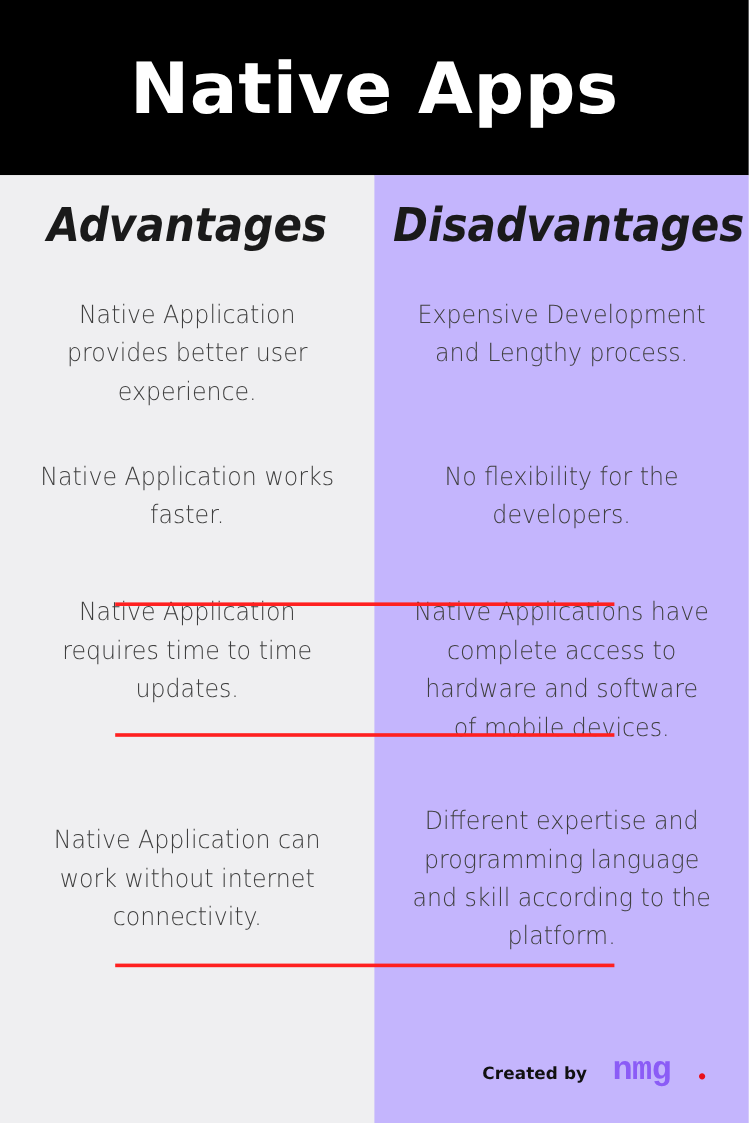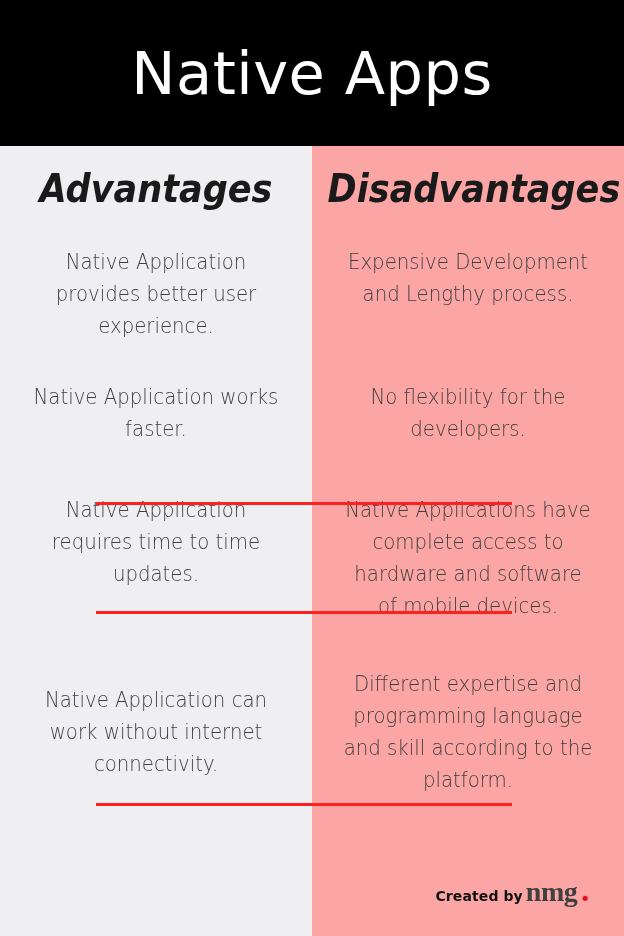--- a/index.html
+++ b/index.html
@@ -31,21 +31,21 @@
     height: 146px;
     background: #000000;
     display: flex;
     align-items: center;
     justify-content: center;
   }
   .header-title {
     color: #ffffff;
     font-family: "DejaVu Sans", sans-serif;
     font-size: 59px;
-    font-weight: 400;
+    font-weight: 700;
     letter-spacing: 0.5px;
     line-height: 1;
     white-space: nowrap;
   }
 
   
   .columns {
     position: absolute;
     left: 0;
     top: 146px;
@@ -54,21 +54,21 @@
     display: flex;
     align-items: flex-end;
   }
   .col {
     position: relative;
     width: 312px;
     height: 100%;
     box-sizing: border-box;
   }
   .col-left  { background: #EFEFF1; }
-  .col-right { background: #fca5a5; }
+  .col-right { background: #c4b5fd; }
 
   
   .col-heading {
     position: absolute;
     left: 0;
     top: 22px;
     width: 100%;
     text-align: center;
     font-family: "DejaVu Sans", sans-serif;
     font-style: italic;
@@ -119,35 +119,35 @@
   .divider-1 { top: 465px; }
   .divider-2 { top: 657px; }
 
   
   .credit {
     position: absolute;
     right: 34px;
     bottom: 28px;
     display: flex;
     align-items: baseline;
-    gap: 3px;
+    gap: 21px;
     white-space: nowrap;
   }
   .credit-text {
     font-family: "DejaVu Sans", sans-serif;
     font-weight: bold;
     font-size: 14px;
     color: #111111;
     letter-spacing: 0.1px;
   }
   .credit-logo {
-    font-family: Liberation Serif, serif;
+    font-family: Liberation Mono, monospace;
     font-weight: bold;
     font-size: 28px;
-    color: #404040;
+    color: #8b5cf6;
     letter-spacing: -0.5px;
   }
   .credit-dot {
     font-family: "DejaVu Serif", serif;
     font-weight: bold;
     font-size: 28px;
     color: #E8101B;
   }
 </style>
 </head>

